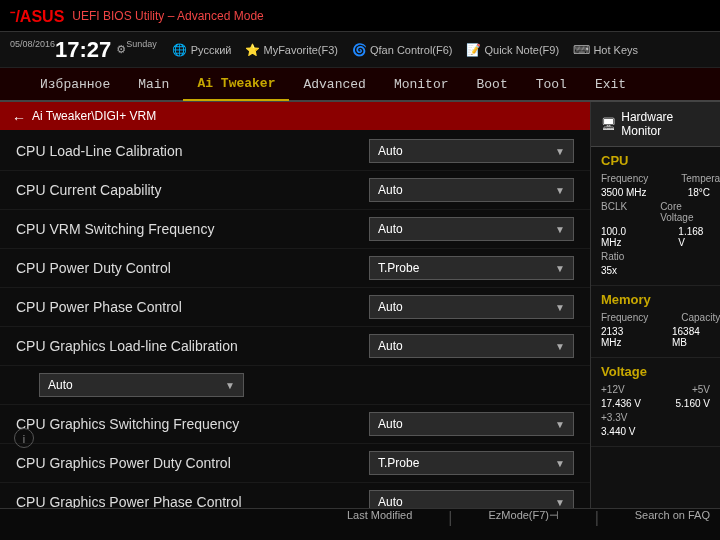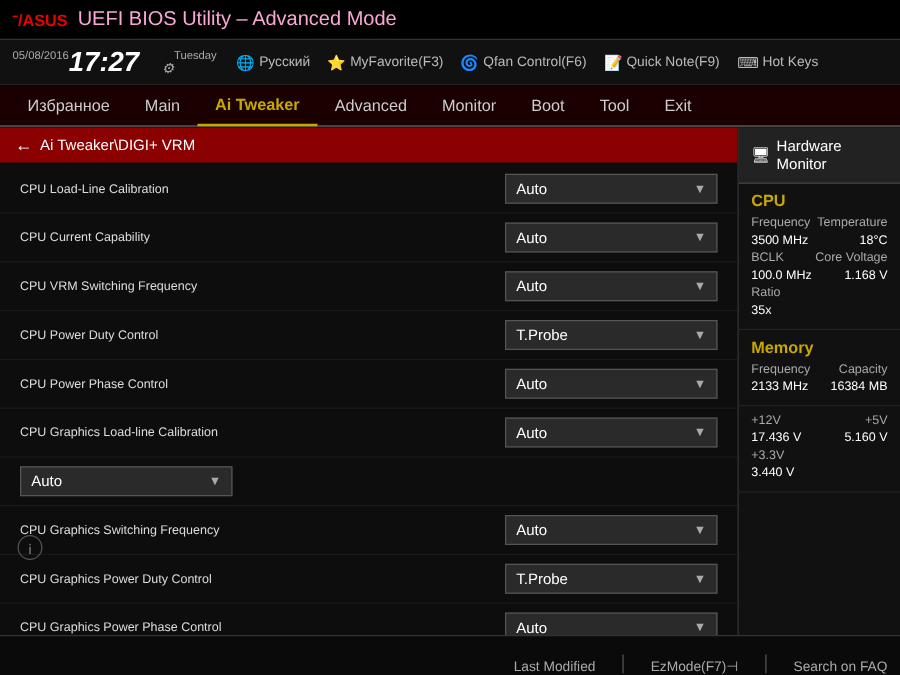--- a/index.html
+++ b/index.html
@@ -17,28 +17,28 @@
       background: #000;
       display: flex;
       align-items: center;
       padding: 4px 10px;
       height: 32px;
       border-bottom: 1px solid #333;
     }
     .asus-logo {
       color: #fff;
       font-weight: bold;
-      font-size: 13px;
+      font-size: 16px;
       margin-right: 8px;
       text-align: right;
     }
     .asus-logo span { color: #e00; }
     .bios-title {
-      color: #f9a8d4;
-      font-size: 16px;
+      color: #ef4444;
+      font-size: 12px;
     }
 
     
     .time-bar {
       background: #111;
       display: flex;
       align-items: center;
       padding: 3px 10px;
       height: 36px;
       gap: 16px;
@@ -66,24 +66,25 @@
       gap: 3px;
       cursor: pointer;
     }
     .icon-small { font-size: 12px; }
 
     
     .nav-bar {
       background: #1a0000;
       display: flex;
       align-items: center;
-      padding: 0 8px;
+      padding: 0 26px;
       height: 34px;
       border-bottom: 2px solid #444;
       gap: 0;
+      font-family: Liberation Mono, monospace;
     }
     .nav-item {
       padding: 8px 14px;
       font-size: 13px;
       color: #ccc;
       cursor: pointer;
       white-space: nowrap;
     }
     .nav-item.active {
       color: #c8a800;
@@ -120,34 +121,35 @@
       padding: 2px 0;
     }
     .setting-row {
       display: flex;
       align-items: center;
       padding: 7px 16px;
       border-bottom: 1px solid #1a1a1a;
     }
     .setting-label {
       flex: 1;
-      font-size: 10px;
+      font-size: 14px;
       color: #ddd;
     }
     .setting-dropdown {
-      width: 170px;
+      width: 205px;
       background: #2a2a2a;
       border: 1px solid #555;
       color: #fff;
       font-size: 12px;
       padding: 4px 8px;
       display: flex;
       align-items: center;
       justify-content: space-between;
       cursor: pointer;
+      margin-left: 23px;
     }
     .dropdown-arrow { color: #aaa; font-size: 10px; }
 
     
     .right-panel {
       width: 130px;
       background: #111;
       border-left: 1px solid #333;
       padding: 0;
       overflow: hidden;
@@ -169,34 +171,35 @@
     .hw-section-title {
       color: #c8a800;
       font-size: 13px;
       font-weight: bold;
       margin-bottom: 5px;
     }
     .hw-row {
       display: flex;
       justify-content: space-between;
       margin-bottom: 3px;
+      gap: 33px;
     }
     .hw-label { color: #aaa; font-size: 10px; }
     .hw-value { color: #fff; font-size: 10px; }
 
     
     .footer-bar {
       background: #0a0a0a;
       height: 32px;
       display: flex;
-      align-items: flex-end;
+      align-items: flex-start;
       justify-content: flex-end;
       padding: 0 10px;
       border-top: 1px solid #333;
-      gap: 20px;
+      gap: 36px;
     }
     .footer-item {
       font-size: 11px;
       color: #aaa;
       cursor: pointer;
       display: flex;
       align-items: center;
       gap: 4px;
     }
     .footer-divider { color: #444; }
@@ -227,25 +230,25 @@
 <div class="header-bar">
   <div class="asus-logo">
     <span style="color:#e00;">⁻/</span><span>ASUS</span>
   </div>
   <div class="bios-title"> UEFI BIOS Utility – Advanced Mode</div>
 </div>
 
 <div class="time-bar">
   <div class="date-time">
     <span class="date-small">05/08/2016</span>
-    <div style="display:flex;align-items:flex-end;gap:18px;font-style:italic;">
+    <div style="display:flex;align-items:center;gap:5px;">
       <span class="time-large">17:27</span>
       <span class="time-gear">⚙</span>
     </div>
-    <span class="date-small">Tuesday</span>
+    <span class="date-small">Sunday</span>
   </div>
   <div class="top-menu-items">
     <div class="top-menu-item">
       <span class="icon-small">🌐</span>
       <span>Русский</span>
     </div>
     <div class="top-menu-item">
       <span class="icon-small">⭐</span>
       <span>MyFavorite(F3)</span>
     </div>
@@ -408,20 +411,21 @@
         <span class="hw-label">Frequency</span>
         <span class="hw-label">Capacity</span>
       </div>
       <div class="hw-row">
         <span class="hw-value">2133 MHz</span>
         <span class="hw-value">16384 MB</span>
       </div>
     </div>
 
     <div class="hw-section">
+      <div class="hw-section-title">Voltage</div>
       <div class="hw-row">
         <span class="hw-label">+12V</span>
         <span class="hw-label">+5V</span>
       </div>
       <div class="hw-row">
         <span class="hw-value">17.436 V</span>
         <span class="hw-value">5.160 V</span>
       </div>
       <div class="hw-row">
         <span class="hw-label">+3.3V</span>

